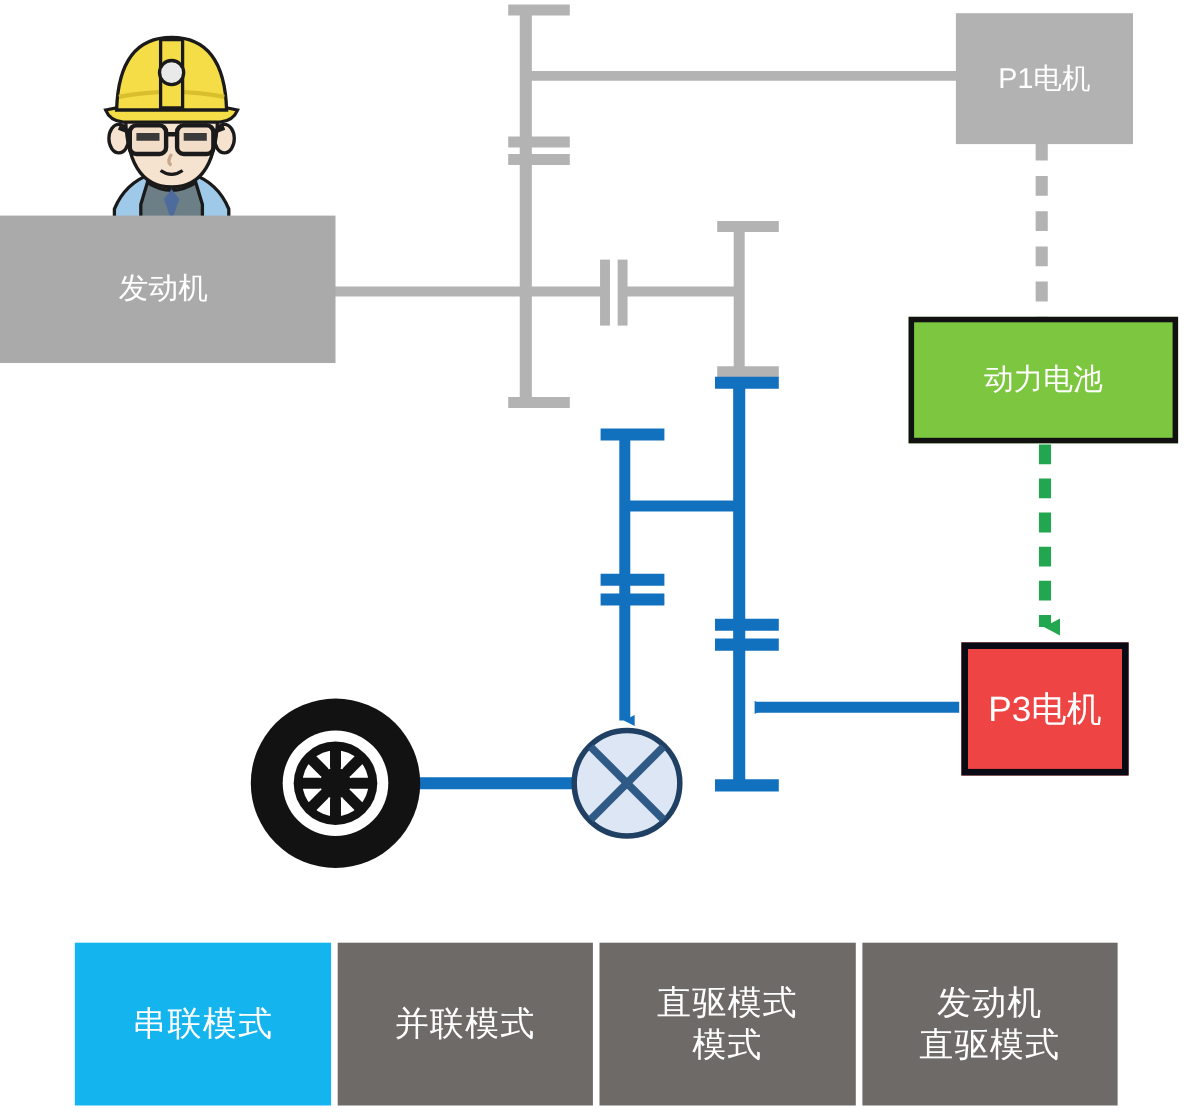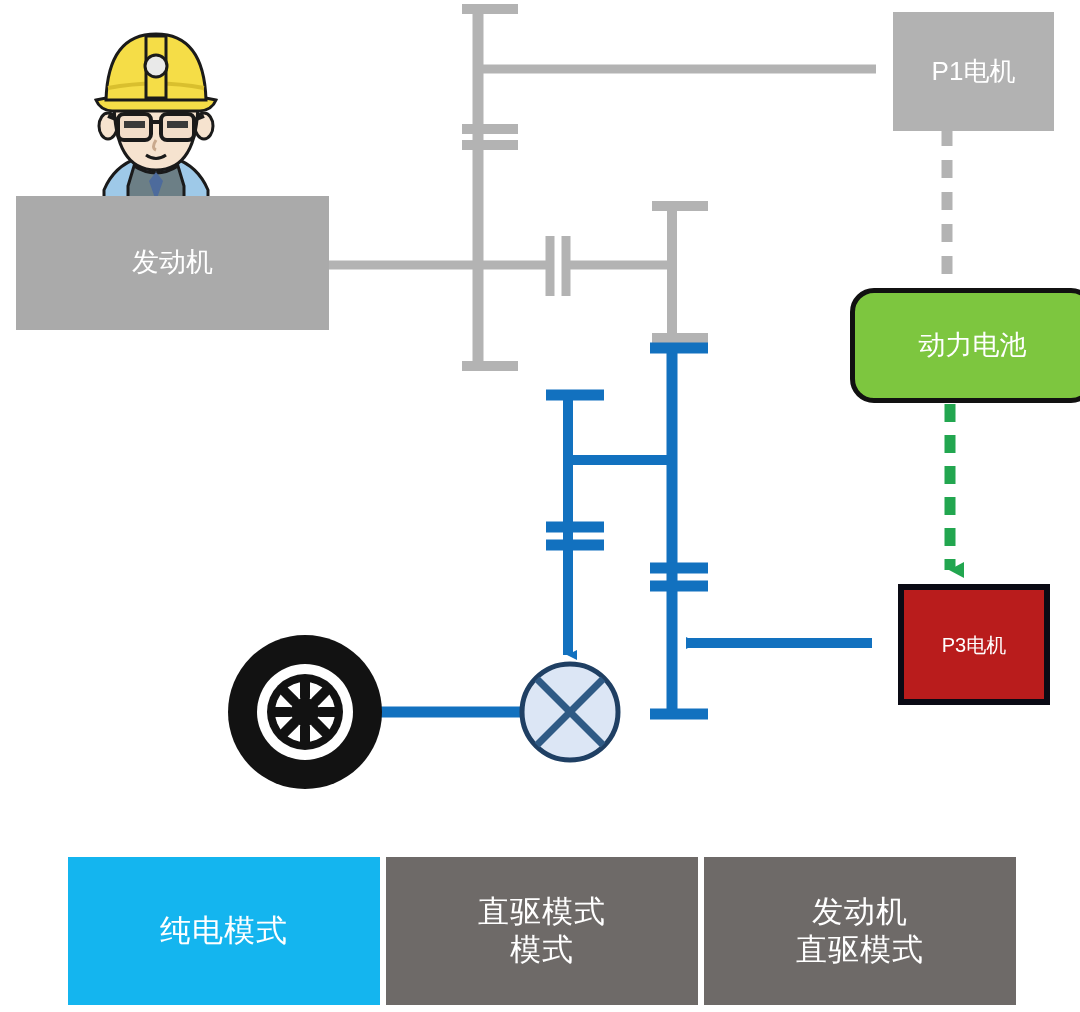--- a/index.html
+++ b/index.html
@@ -29,48 +29,47 @@
   
   .block {
     position: absolute;
     display: flex;
     align-items: center;
     justify-content: center;
     color: #ffffff;
     box-sizing: border-box;
     text-align: right;
     line-height: 1.1;
-    margin-left: 24px;
   }
   .block-engine {
     left: -8px; top: 196px;
     width: 313px; height: 134px;
     background: #aaaaaa;
     font-size: 27px;
   }
   .block-p1 {
     left: 869px; top: 12px;
     width: 161px; height: 119px;
     background: #b2b2b2;
     font-size: 26px;
   }
   .block-battery {
     left: 826px; top: 288px;
     width: 245px; height: 115px;
     background: #7dc63f;
     border: 5px solid #111111;
-    border-radius: 24px;
+    border-radius: 0;
     font-size: 27px;
   }
   .block-p3 {
     left: 874px; top: 584px;
     width: 152px; height: 121px;
-    background: #b91c1c;
+    background: #ef4444;
     border: 6px solid #0a0a14;
-    font-size: 20px;
+    font-size: 32px;
   }
 
   
   .mode-bar {
     position: absolute;
     left: 68px;
     top: 857px;
     width: 948px;
     height: 148px;
     display: flex;
@@ -269,21 +268,24 @@
   <div class="block block-battery">
     <span>动力电池</span>
   </div>
 
   <div class="block block-p3">
     <span>P3电机</span>
   </div>
 
   <div class="mode-bar">
     <div class="mode-tile active">
-      <span>纯电模式</span>
+      <span>串联模式</span>
+    </div>
+    <div class="mode-tile">
+      <span>并联模式</span>
     </div>
     <div class="mode-tile">
       <span>直驱模式
 模式</span>
     </div>
     <div class="mode-tile">
       <span>发动机
 直驱模式</span>
     </div>
   </div>

